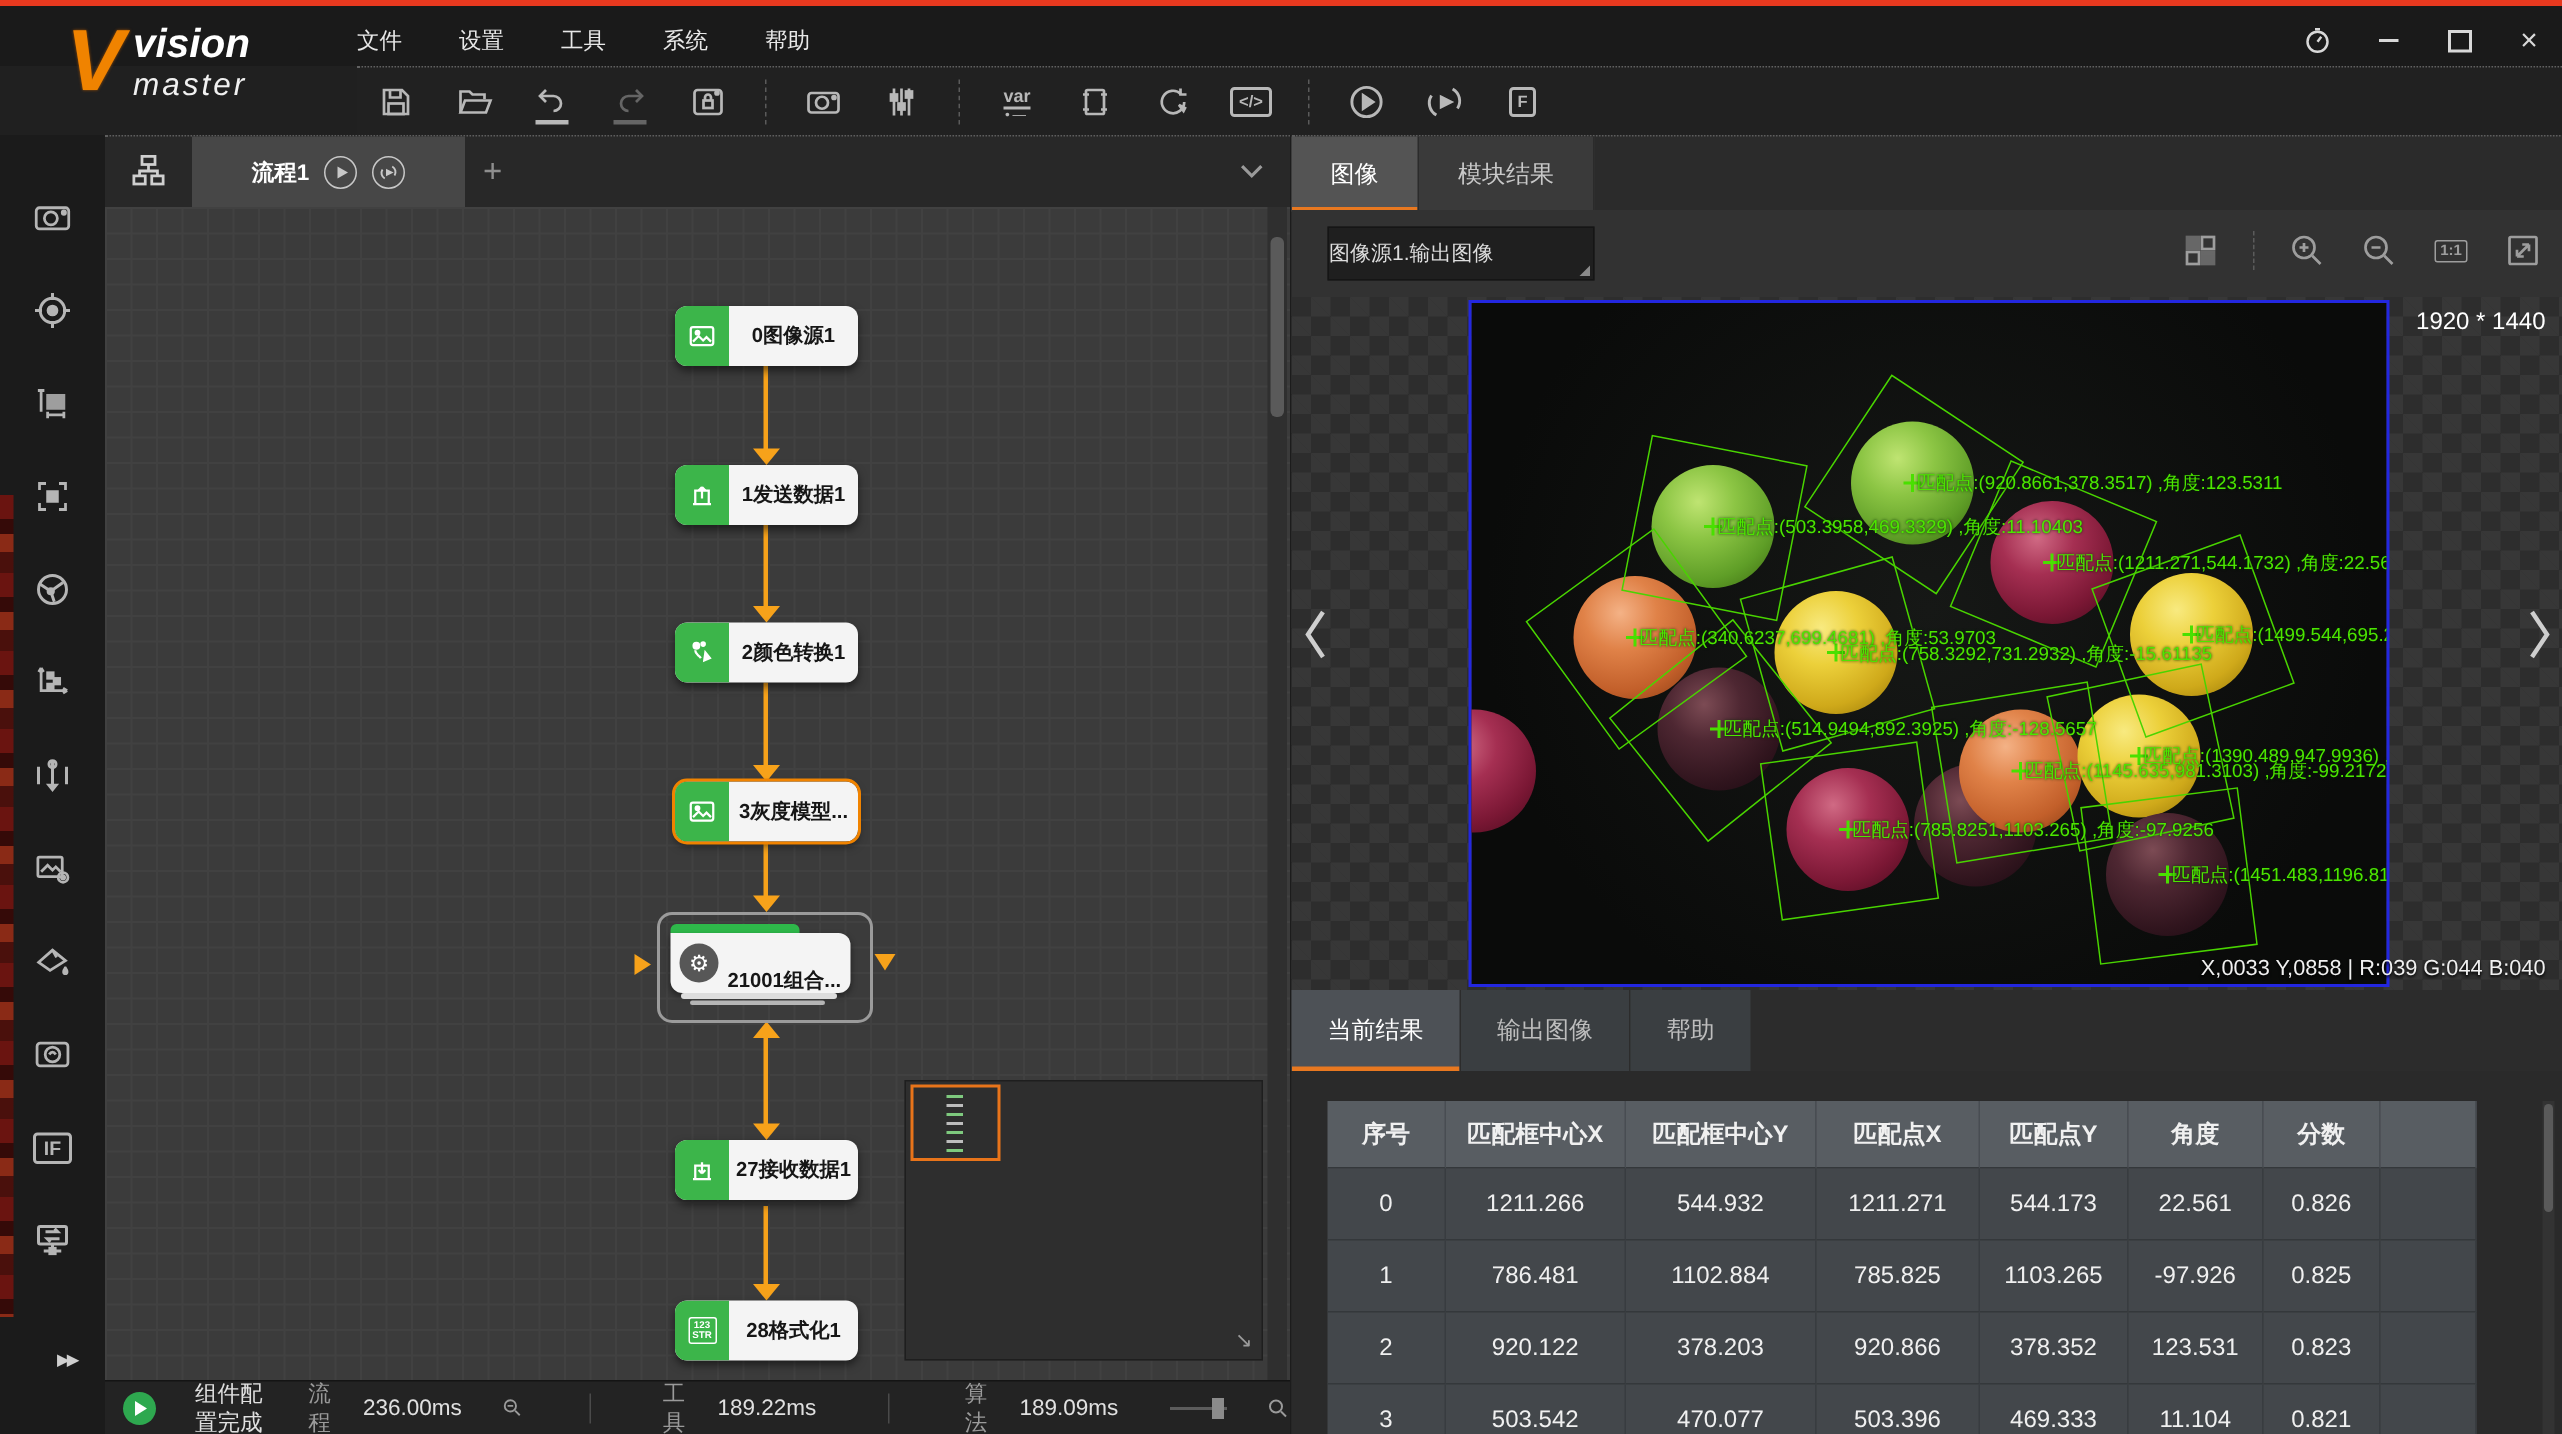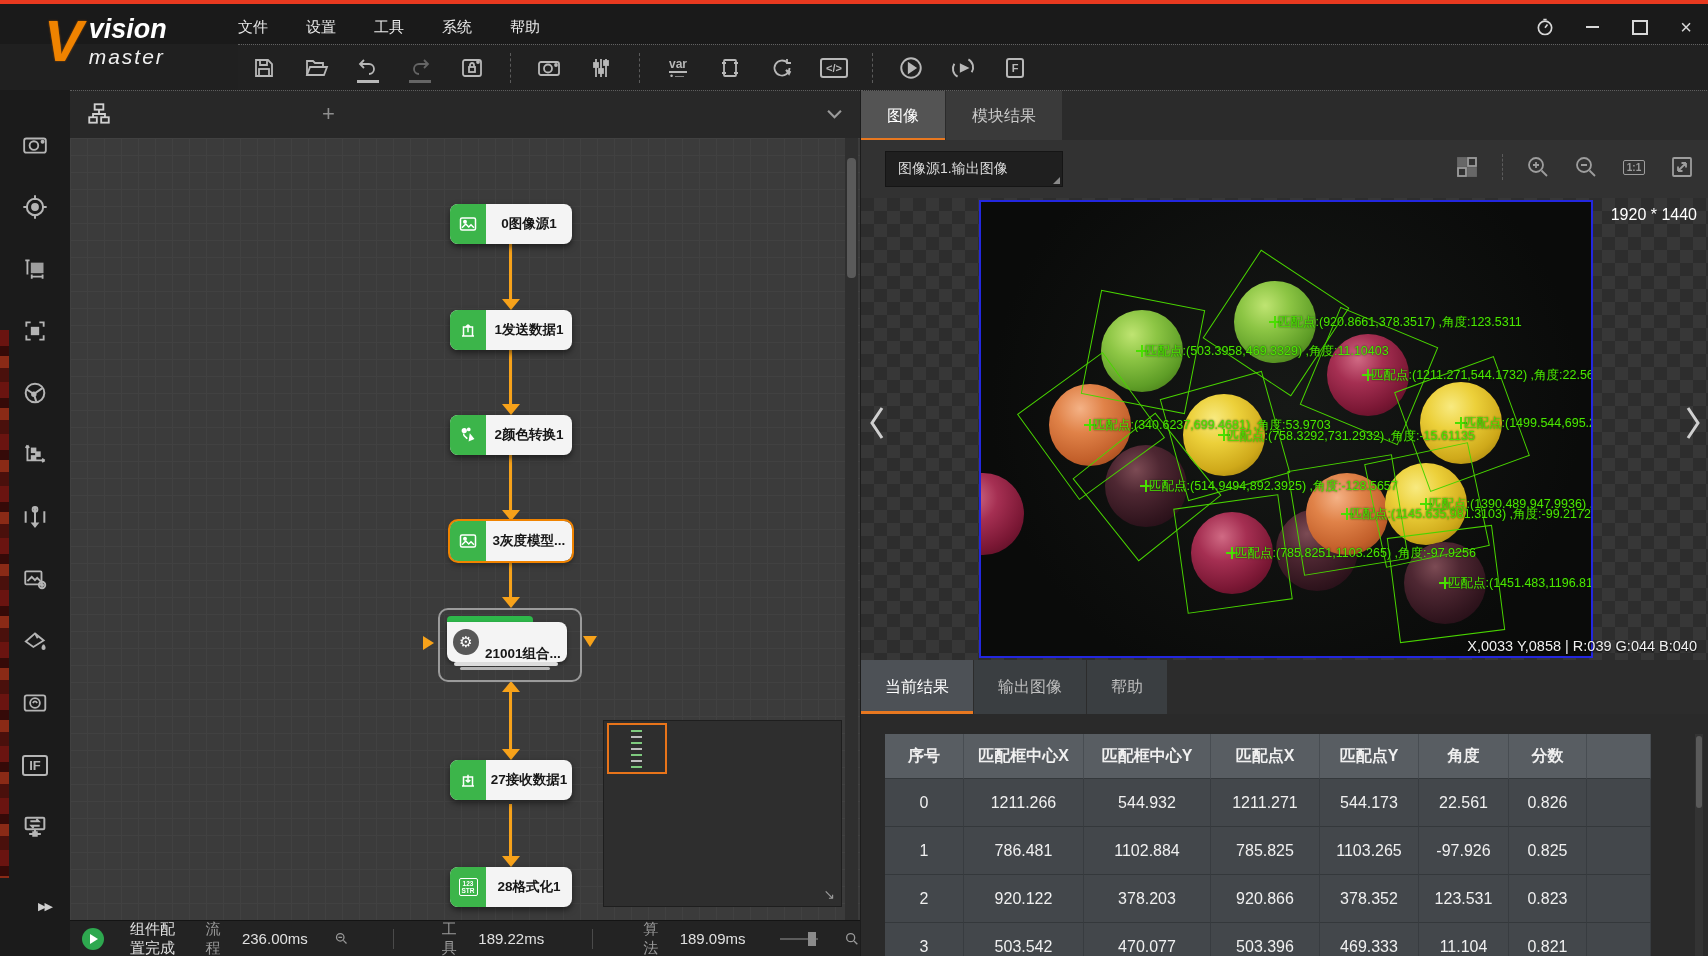--- a/index.html
+++ b/index.html
@@ -88,21 +88,21 @@
   .sdiv{width:0;height:20px;border-left:1px solid #4a4a4a;}
   .slider{width:70px;height:2px;background:#5c5c5c;position:relative;}
   .sliderh{position:absolute;left:28px;top:-6px;width:8px;height:14px;background:#8b8b8b;}
   
   .rpanel{left:860px;top:90px;width:848px;height:866px;background:#2b2b2b;border-left:1px solid #1c1c1c;}
   .rtabbar{position:absolute;left:0;top:0;width:848px;height:50px;background:#2b2b2b;border-top:1px dotted #5e5e5e;display:flex;}
   .rtab{height:50px;padding:0 26px;display:flex;align-items:center;font-size:16px;color:#c8c8c8;background:#3a3a3a;cursor:pointer;border-right:1px solid #2b2b2b;}
   .rtab.active{background:#545454;color:#fff;box-shadow:inset 0 -3px 0 #e87820;}
   .vtoolbar{position:absolute;left:0;top:50px;width:848px;height:58px;background:#323232;}
   .srcdrop{position:absolute;left:24px;top:11px;width:178px;height:36px;background:#1f1f1f;border:1px solid #151515;
-           display:flex;align-items:center;padding-left:12px;font-size:14px;color:#ddd;cursor:pointer;box-sizing:border-box;}
+           display:flex;align-items:center;font-size:14px;color:#ddd;cursor:pointer;box-sizing:border-box;}
   .dropcorner{position:absolute;right:2px;bottom:2px;width:0;height:0;border-left:7px solid transparent;border-bottom:7px solid #8a8a8a;}
   .vicons{position:absolute;right:14px;top:14px;display:flex;align-items:center;gap:22px;color:#9d9d9d;}
   .vico{width:26px;height:26px;display:flex;align-items:center;justify-content:center;cursor:pointer;}
   .onebox{border:1.6px solid #9d9d9d;border-radius:2px;font-size:10px;font-weight:bold;padding:1px 3px;}
   .viewer{position:absolute;left:0;top:108px;width:848px;height:462px;overflow:hidden;background-color:#2d2d2d;
     background-image:linear-gradient(45deg,#373737 25%,transparent 25%,transparent 75%,#373737 75%),
                      linear-gradient(45deg,#373737 25%,transparent 25%,transparent 75%,#373737 75%);
     background-size:26px 26px;background-position:0 0,13px 13px;}
   .photo{position:absolute;left:118px;top:2px;width:614px;height:458px;box-sizing:border-box;border:2px solid #2327e0;
          background:radial-gradient(circle at 50% 45%,#161816 0%,#0a0b0a 75%);overflow:hidden;}
@@ -368,20 +368,33 @@
   <div class="abs flow">
     <div class="flowtabs">
       <span class="flowchart-ic">
           <svg width="26" height="26" viewBox="0 0 24 24" fill="none" stroke="currentColor" stroke-width="1.7">
             <rect x="8" y="3" width="8" height="5"></rect>
             <rect x="3" y="15" width="7" height="5"></rect>
             <rect x="14" y="15" width="7" height="5"></rect>
             <path d="M12 8v4M6.5 15v-3h11v3"></path>
           </svg>
         </span>
+      <div class="ftab">
+        <span class="tlabel">流程1</span>
+        <span class="circ-ic">
+            <i class="tri-s"></i>
+          </span>
+        <span class="circ-ic">
+            <svg width="12" height="12" viewBox="0 0 24 24" fill="none" stroke="currentColor" stroke-width="2.6">
+              <path d="M17 4a8.5 8.5 0 0 1 3 12"></path>
+              <path d="M7 20a8.5 8.5 0 0 1-3-12"></path>
+              <path d="M10 9l6 3-6 3z" fill="currentColor"></path>
+            </svg>
+          </span>
+      </div>
       <span class="addflow">+</span>
       <span class="fchev">
           <svg width="15" height="10" viewBox="0 0 14 8" fill="none" stroke="currentColor" stroke-width="2">
             <path d="M1 1l6 6 6-6"></path>
           </svg>
         </span>
     </div>
 
     <div class="canvas">
 

